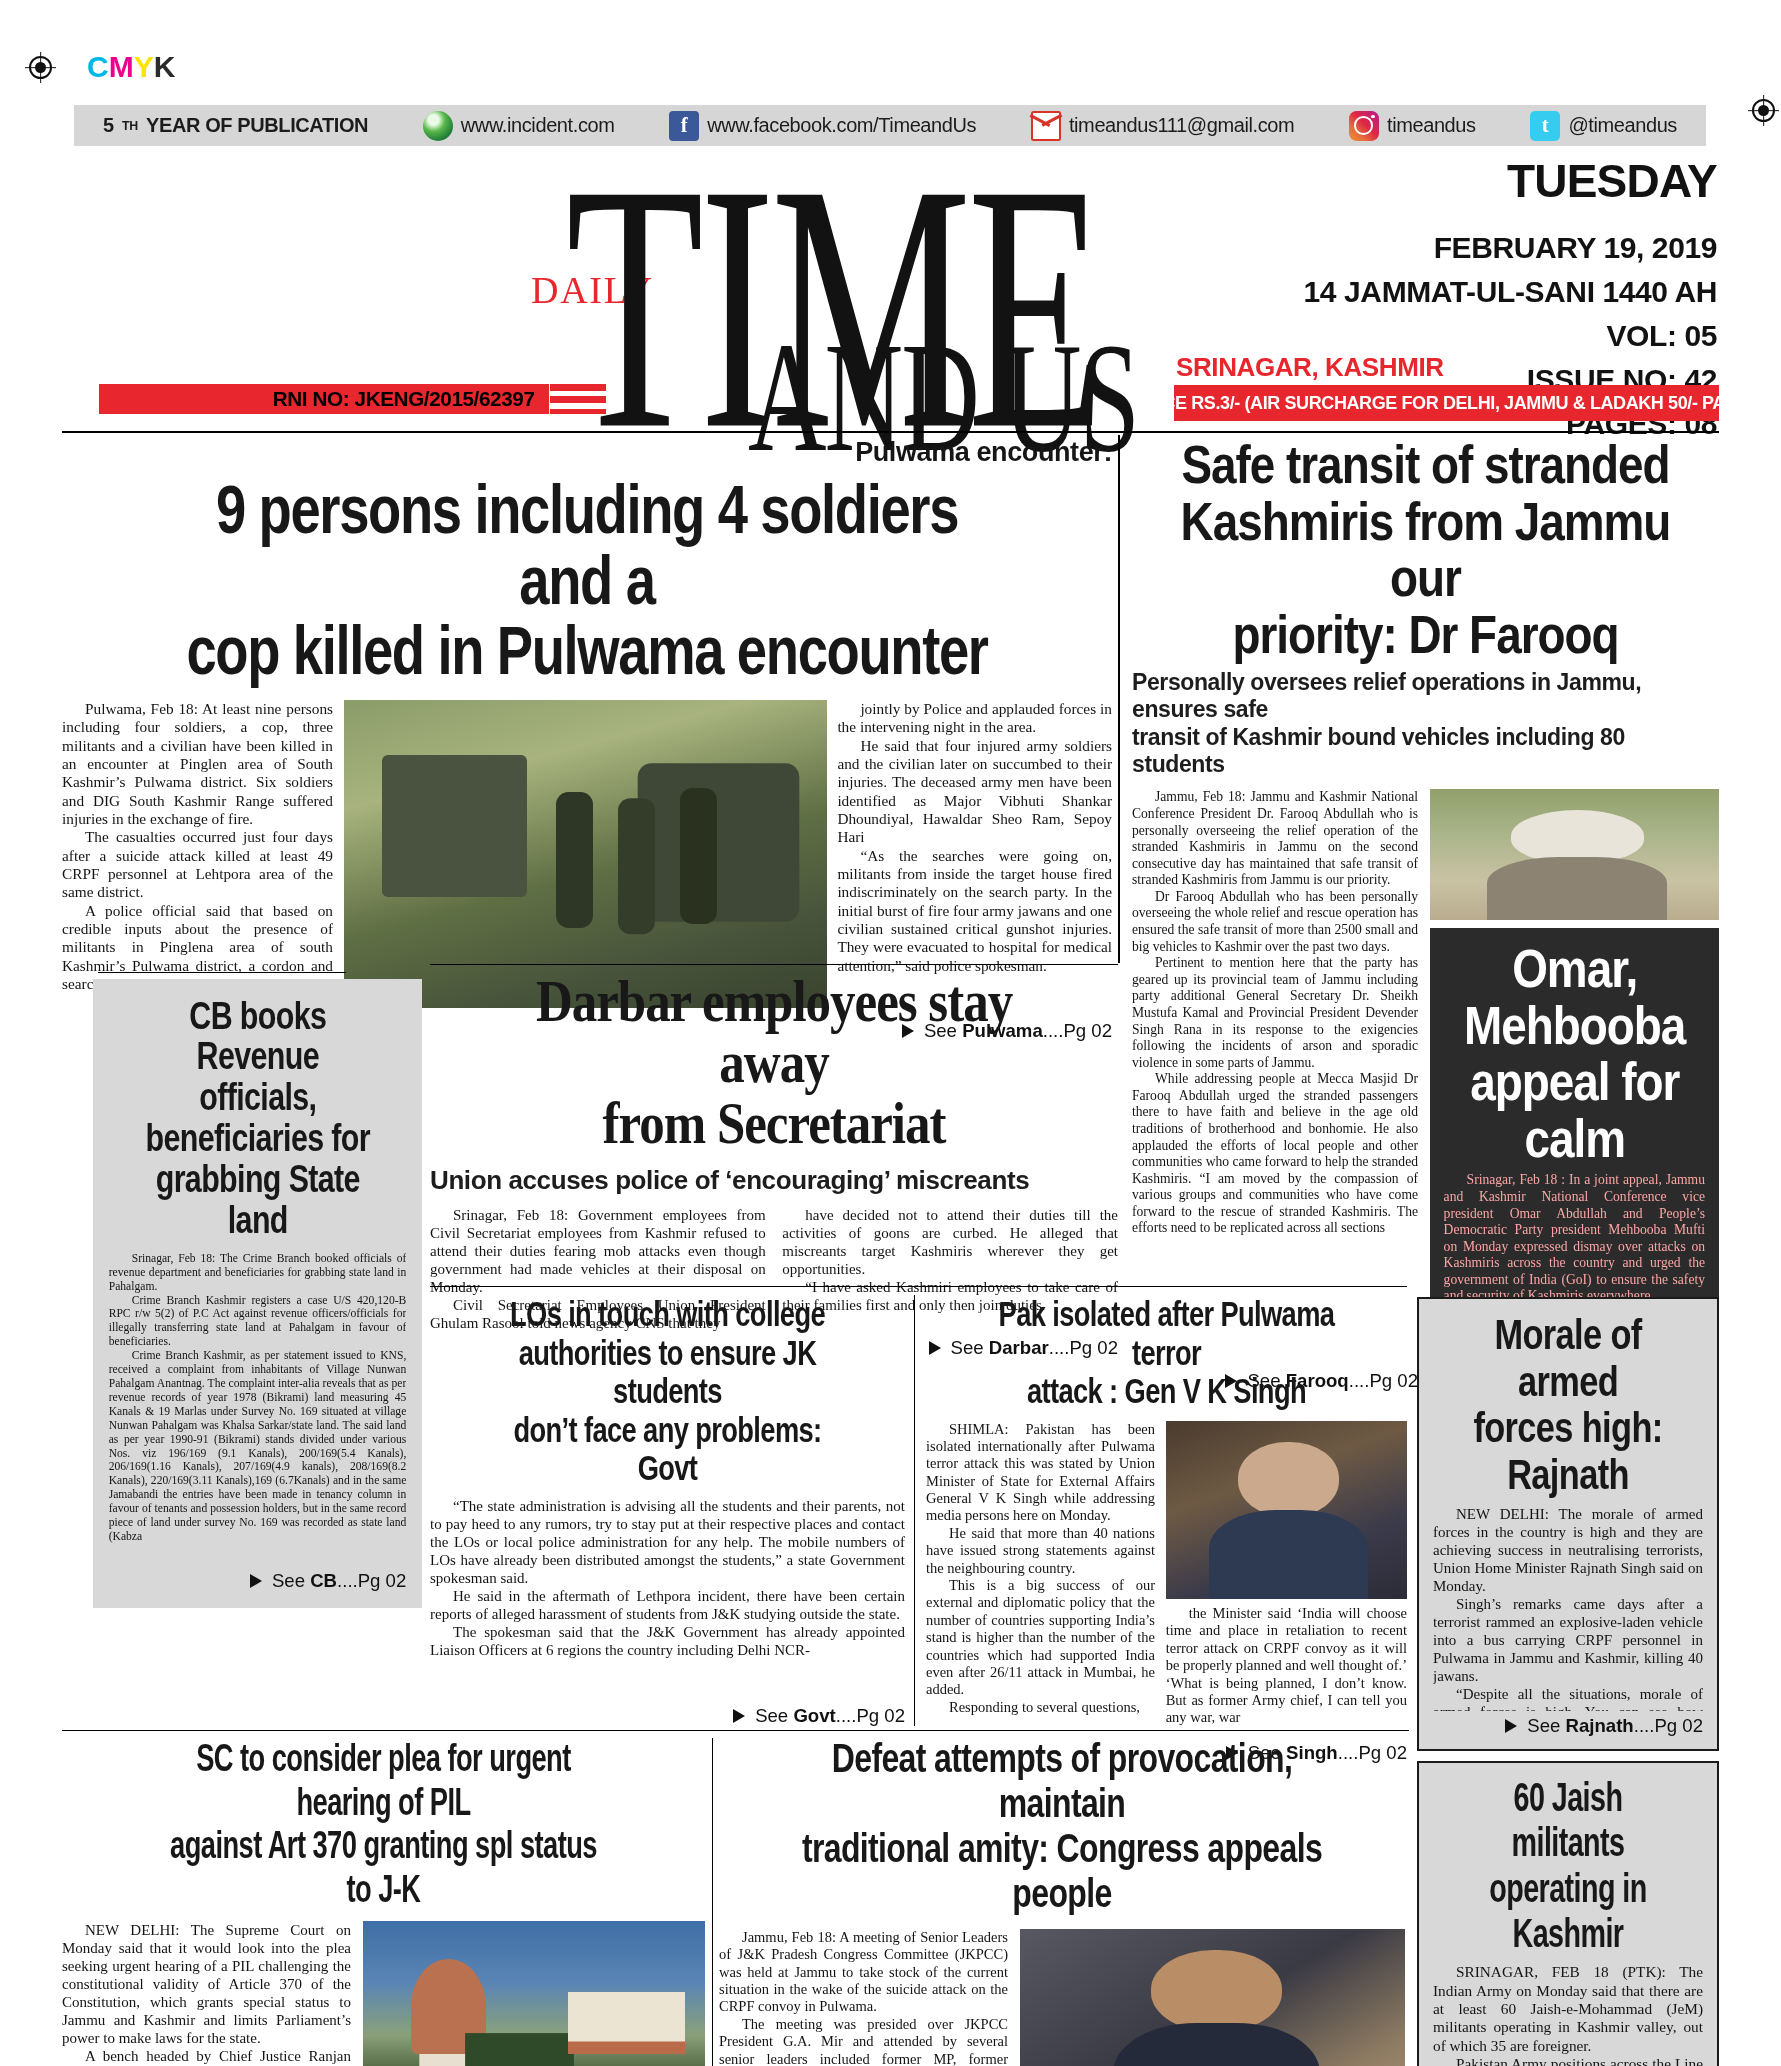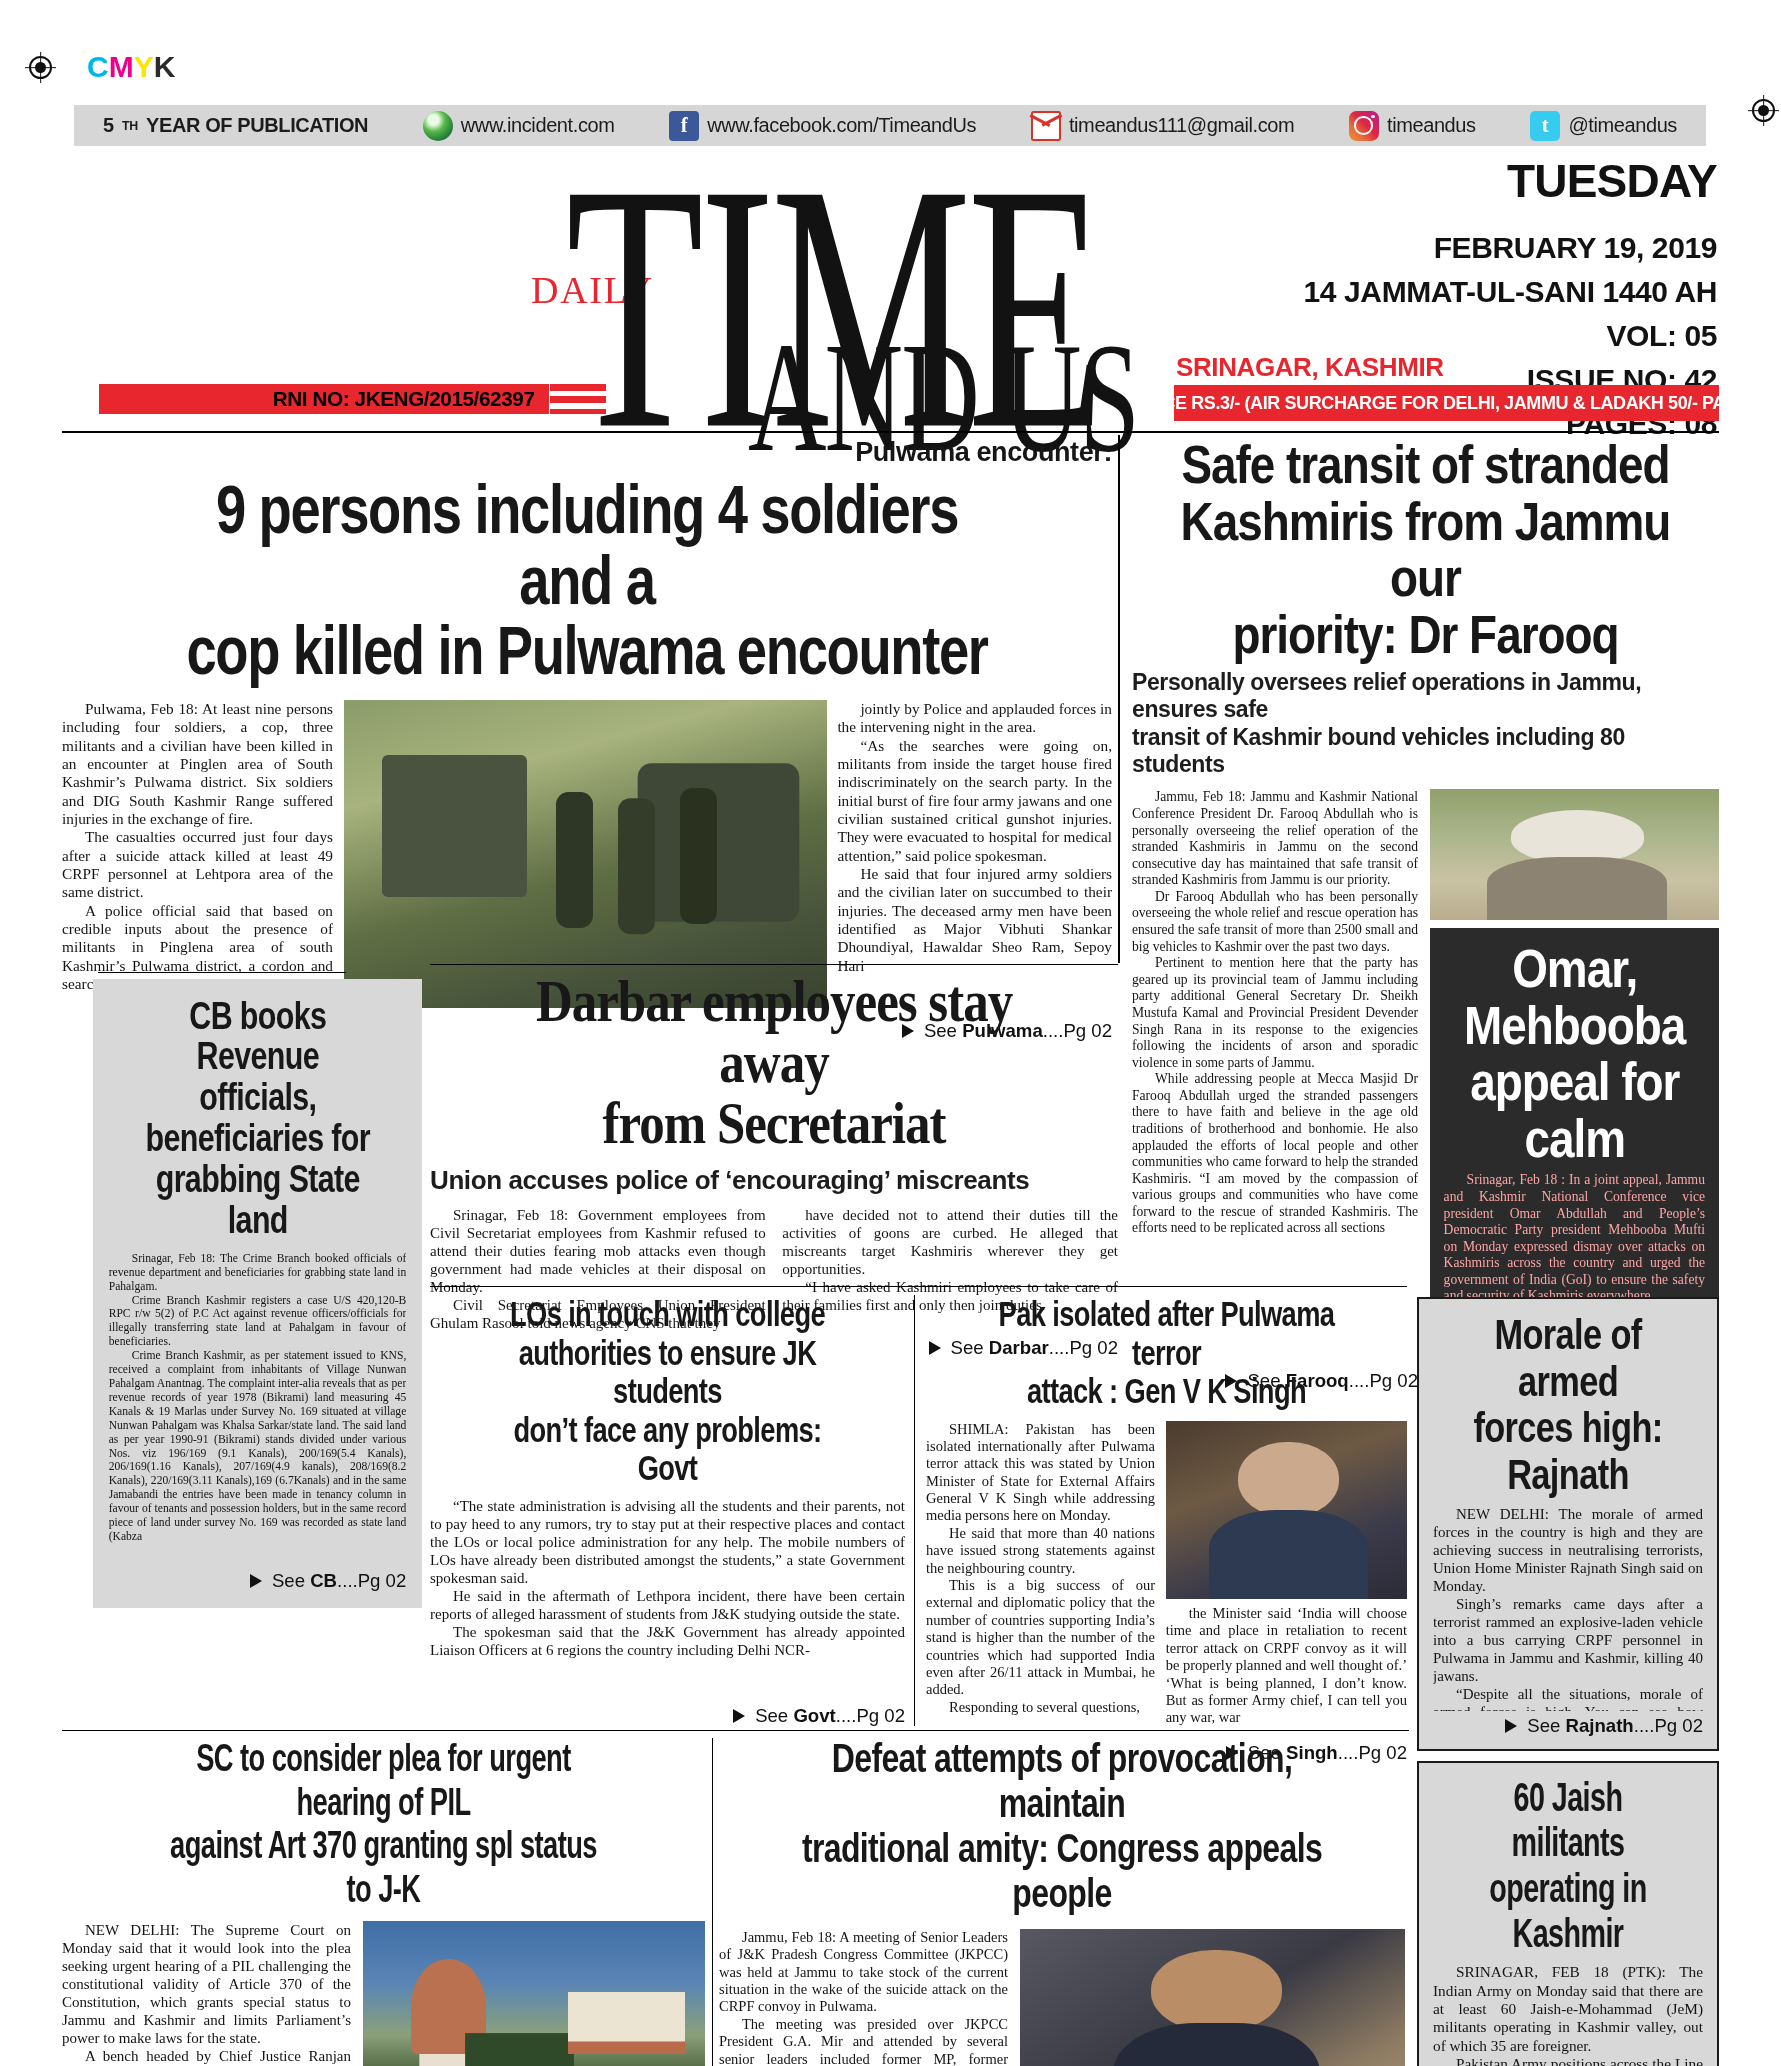--- a/index.html
+++ b/index.html
@@ -178,22 +178,22 @@
   <div class="cols" style="margin-top:14px;gap:10.7px">
     <div class="bt fill" style="width:271px;flex:0 0 271px;height:342px">
         <p>Pulwama, Feb 18: At least nine persons including four soldiers, a cop, three militants and a civilian have been killed in an encounter at Pinglen area of South Kashmir’s Pulwama district. Six soldiers and DIG South Kashmir Range suffered injuries in the exchange of fire.</p>
         <p>The casualties occurred just four days after a suicide attack killed at least 49 CRPF personnel at Lehtpora area of the same district.</p>
         <p>A police official said that based on credible inputs about the presence of militants in Pinglena area of south Kashmir’s Pulwama district, a cordon and search operation was launched</p>
       </div>
     <div class="ph" id="ph-pulwama" style="width:483px;height:308px;flex:0 0 483px"></div>
     <div class="colv" style="flex:1;height:342px">
       <div class="bt fill">
           <p>jointly by Police and applauded forces in the intervening night in the area.</p>
+          <p>He said that four injured army soldiers and the civilian later on succumbed to their injuries. The deceased army men have been identified as Major Vibhuti Shankar Dhoundiyal, Hawaldar Sheo Ram, Sepoy Hari</p>
           <p>“As the searches were going on, militants from inside the target house fired indiscriminately on the search party. In the initial burst of fire four army jawans and one civilian sustained critical gunshot injuries. They were evacuated to hospital for medical attention,” said police spokesman.</p>
-          <p>He said that four injured army soldiers and the civilian later on succumbed to their injuries. The deceased army men have been identified as Major Vibhuti Shankar Dhoundiyal, Hawaldar Sheo Ram, Sepoy Hari</p>
         </div>
       <div class="see">
           <span class="tri"></span>
           <span><span>See </span><b>Pulwama</b><span>....Pg 02</span></span>
         </div>
     </div>
   </div>
 </div>
 <div class="rule" style="left:98px;top:972px;width:248px;height:1.2px"></div>
 <div class="rule" style="left:1118px;top:435px;width:1.7px;height:528px"></div>

